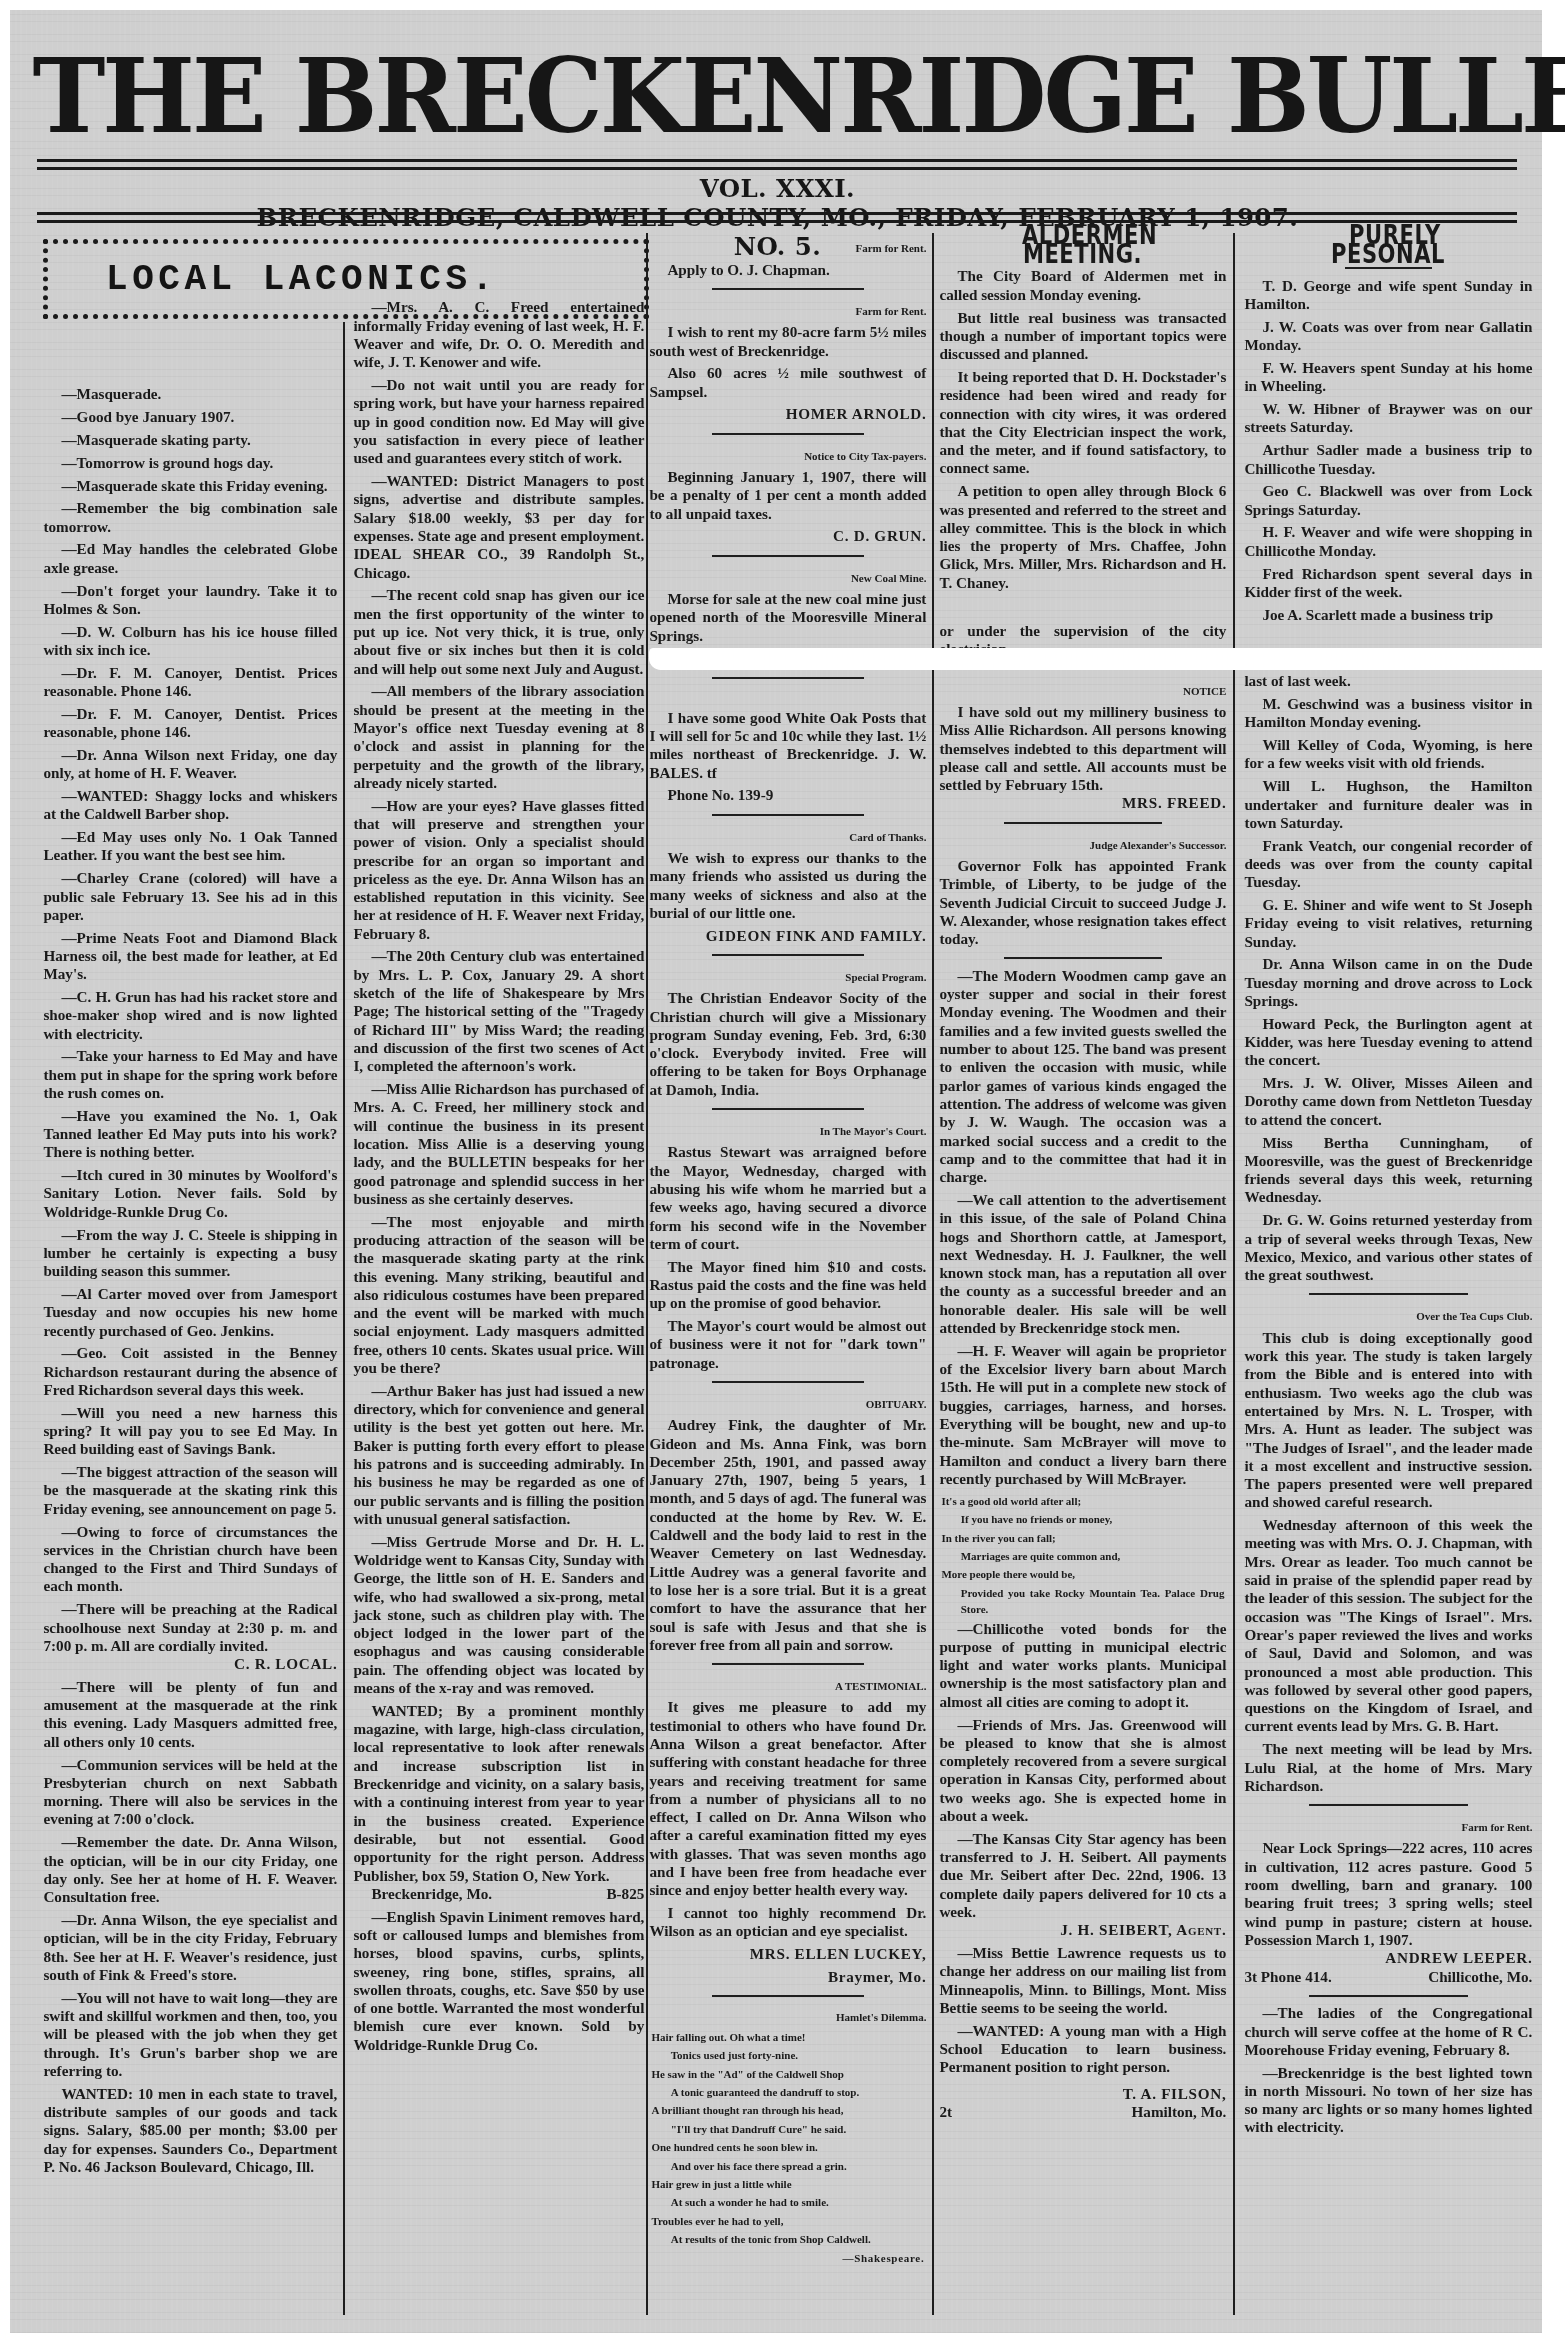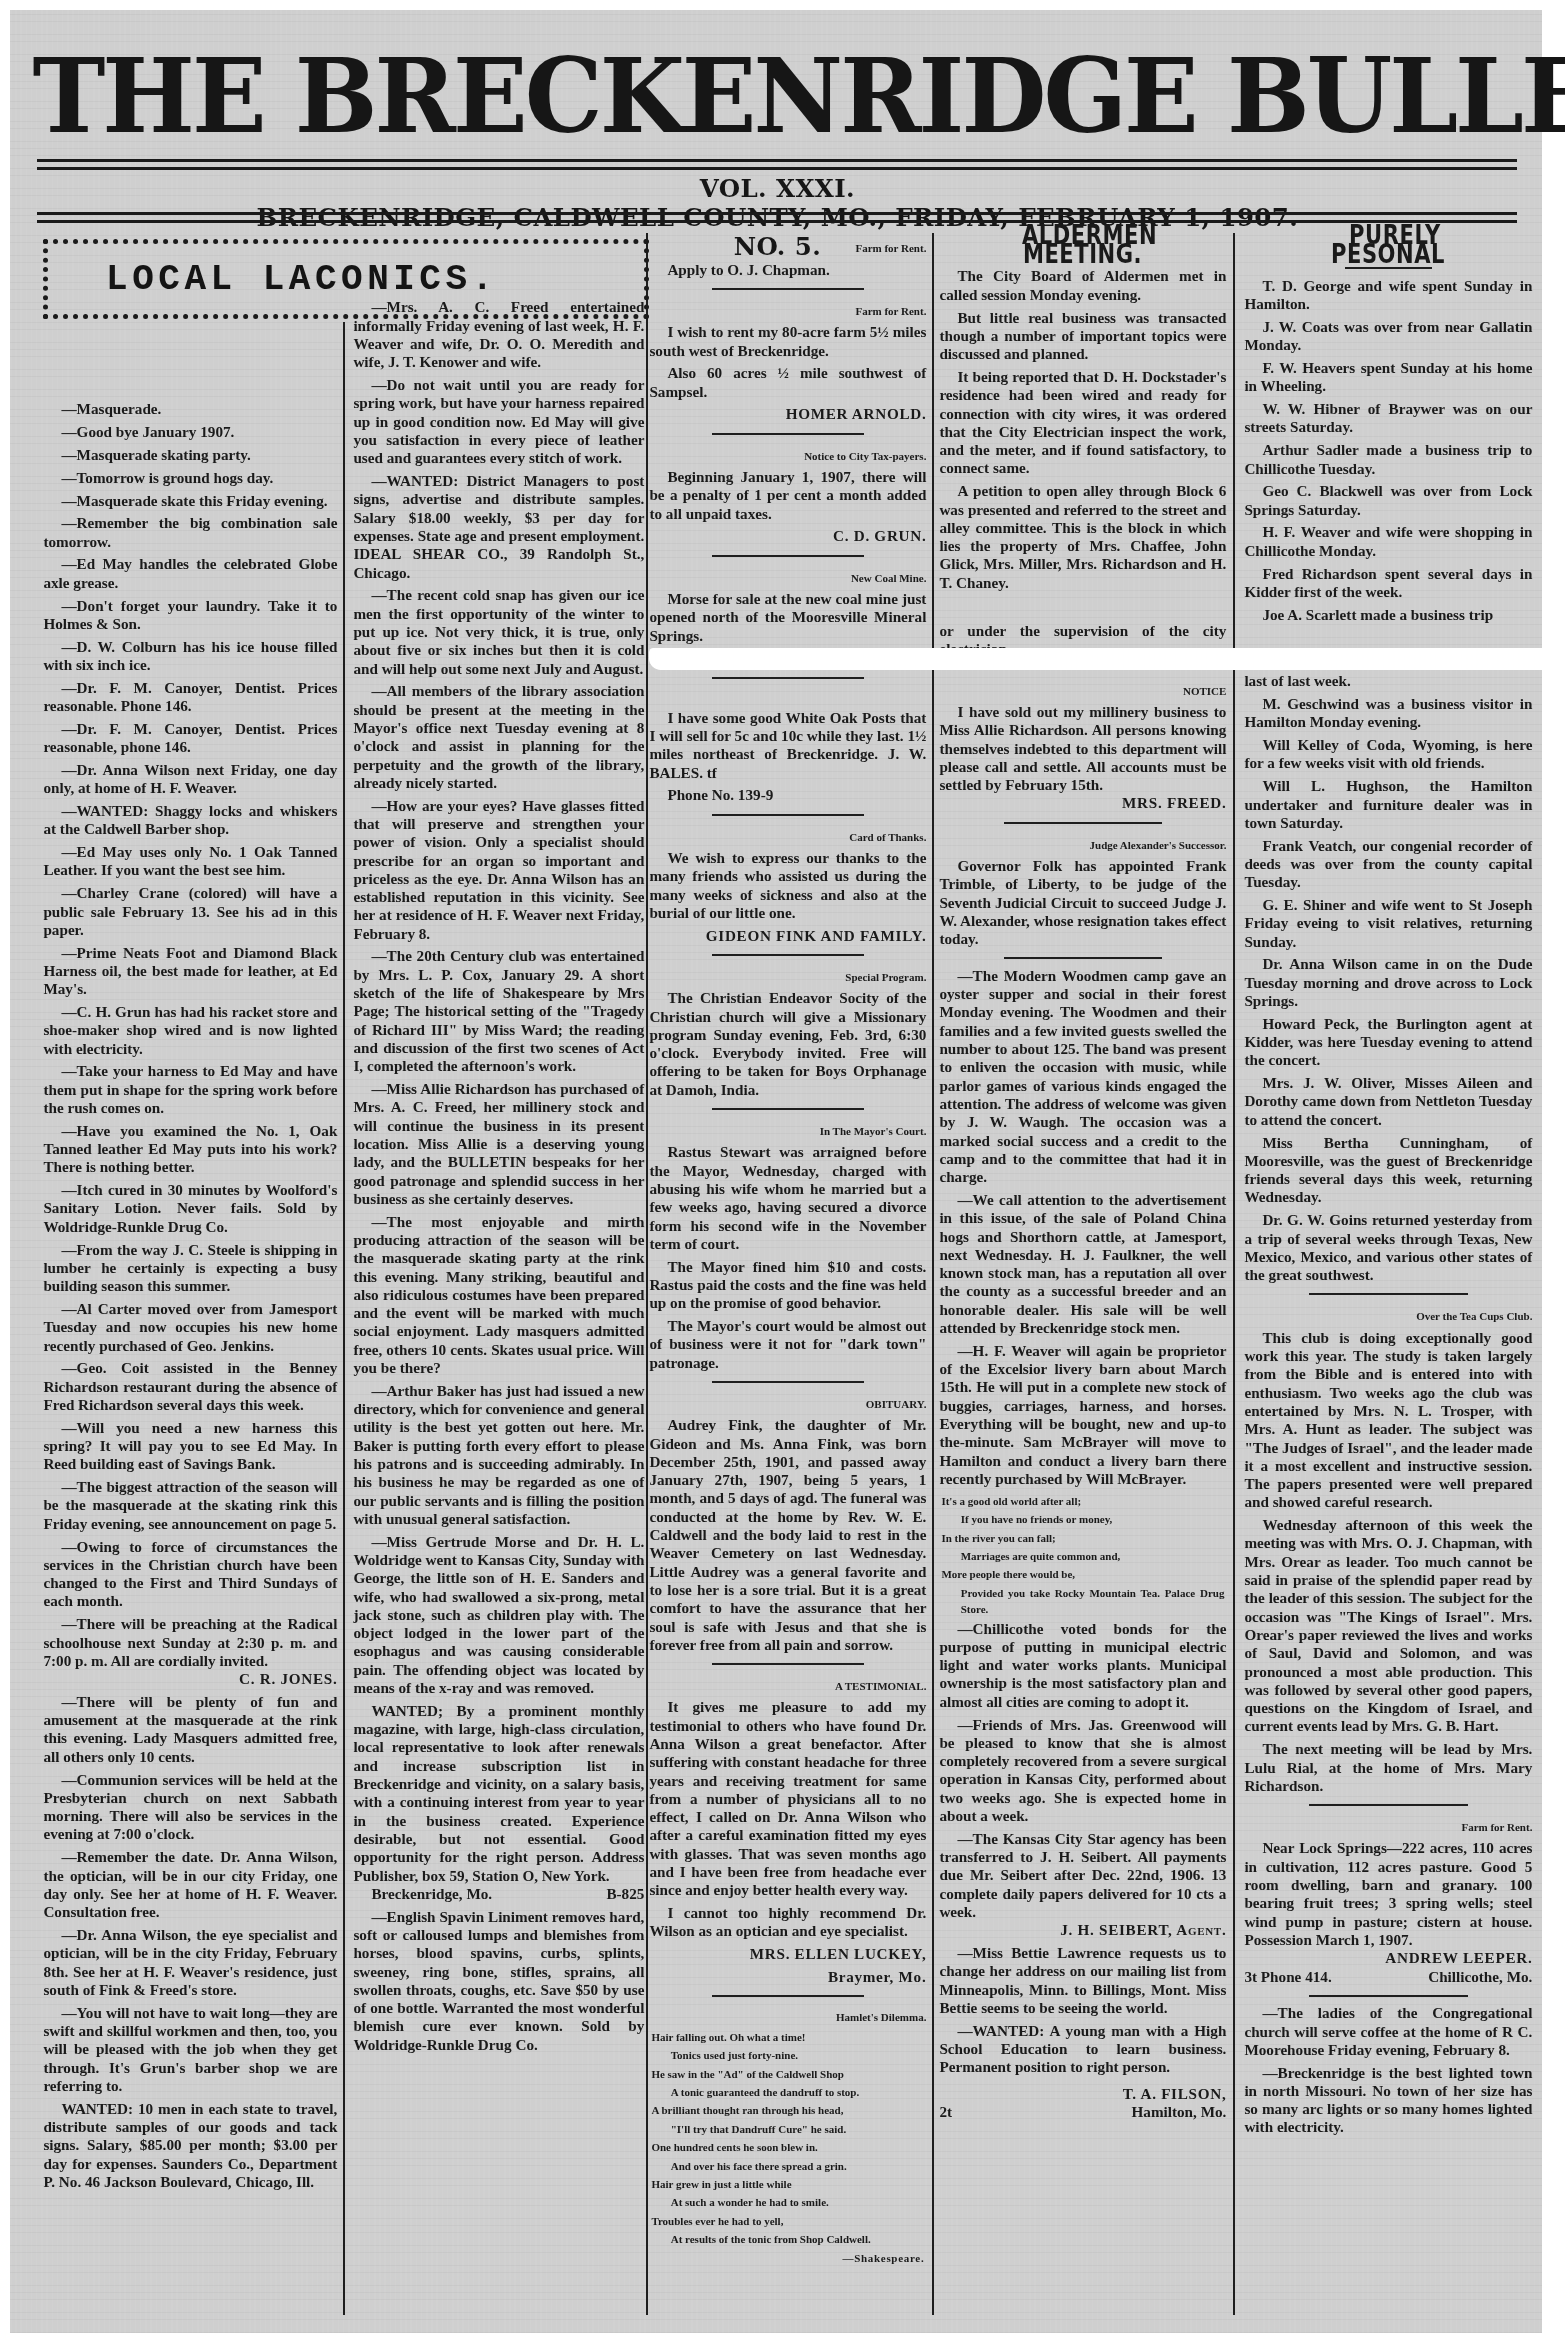--- a/index.html
+++ b/index.html
@@ -32,21 +32,21 @@
     position:absolute; top:223px; font-family:"Liberation Serif", serif;
     font-weight:bold; font-size:15.2px; line-height:18.3px; color:#1a1a1a;
     text-align:justify; hyphens:auto;
   }
   .col p { margin:0 0 4.5px 0; text-indent:18px; }
   .col p.nind { text-indent:0; }
   .col .sig { text-align:right; font-variant:small-caps; letter-spacing:0.7px; }
   .col .hd { text-align:right; font-weight:bold; margin:12px 0 3px 0; font-size:11px; text-indent:0; }
   .col .hr { width:55%; margin:9px auto 7.4px auto; border-top:2.2px solid #1e1e1e; }
   .vrule { position:absolute; top:223px; width:0; border-left:2.2px solid #1e1e1e; }
-  .c1 { left:33px; width:294px; top:390px; }
+  .c1 { left:33px; width:294px; top:375px; }
   .c2 { left:343px; width:291px; top:288px; }
   .c3 { left:639px; width:277px; top:217px; }
   .c4 { left:929px; width:287px; top:216px; }
   .c5 { left:1234px; width:288px; top:216px; }
   .laconics {
     position:absolute; left:33px; top:229px; width:606px; height:80px;
     border:5.2px dotted #1a1a1a; box-sizing:border-box;
     display:flex; align-items:center; justify-content:center;
   }
   .laconics span { font-family:Liberation Mono, monospace; font-weight:bold; font-size:36px; letter-spacing:4.5px; margin-right:89px; }
@@ -99,21 +99,21 @@
     <p>—Take your harness to Ed May and have them put in shape for the spring work before the rush comes on.</p>
     <p>—Have you examined the No. 1, Oak Tanned leather Ed May puts into his work? There is nothing better.</p>
     <p>—Itch cured in 30 minutes by Woolford's Sanitary Lotion. Never fails. Sold by Woldridge-Runkle Drug Co.</p>
     <p>—From the way J. C. Steele is shipping in lumber he certainly is expecting a busy building season this summer.</p>
     <p>—Al Carter moved over from Jamesport Tuesday and now occupies his new home recently purchased of Geo. Jenkins.</p>
     <p>—Geo. Coit assisted in the Benney Richardson restaurant during the absence of Fred Richardson several days this week.</p>
     <p>—Will you need a new harness this spring? It will pay you to see Ed May. In Reed building east of Savings Bank.</p>
     <p>—The biggest attraction of the season will be the masquerade at the skating rink this Friday evening, see announcement on page 5.</p>
     <p>—Owing to force of circumstances the services in the Christian church have been changed to the First and Third Sundays of each month.</p>
     <p style="margin-bottom:0">—There will be preaching at the Radical schoolhouse next Sunday at 2:30 p. m. and 7:00 p. m. All are cordially invited.</p>
-    <p class="sig">C. R. JONES.</p>
+    <p class="sig">C. R. LOCAL.</p>
     <p>—There will be plenty of fun and amusement at the masquerade at the rink this evening. Lady Masquers admitted free, all others only 10 cents.</p>
     <p>—Communion services will be held at the Presbyterian church on next Sabbath morning. There will also be services in the evening at 7:00 o'clock.</p>
     <p>—Remember the date. Dr. Anna Wilson, the optician, will be in our city Friday, one day only. See her at home of H. F. Weaver. Consultation free.</p>
     <p>—Dr. Anna Wilson, the eye specialist and optician, will be in the city Friday, February 8th. See her at H. F. Weaver's residence, just south of Fink &amp; Freed's store.</p>
     <p>—You will not have to wait long—they are swift and skillful workmen and then, too, you will be pleased with the job when they get through. It's Grun's barber shop we are referring to.</p>
     <p>WANTED: 10 men in each state to travel, distribute samples of our goods and tack signs. Salary, $85.00 per month; $3.00 per day for expenses. Saunders Co., Department P. No. 46 Jackson Boulevard, Chicago, Ill.</p>
   </div>
 
   <div class="col c2">
     <p>—Mrs. A. C. Freed entertained informally Friday evening of last week, H. F. Weaver and wife, Dr. O. O. Meredith and wife, J. T. Kenower and wife.</p>

